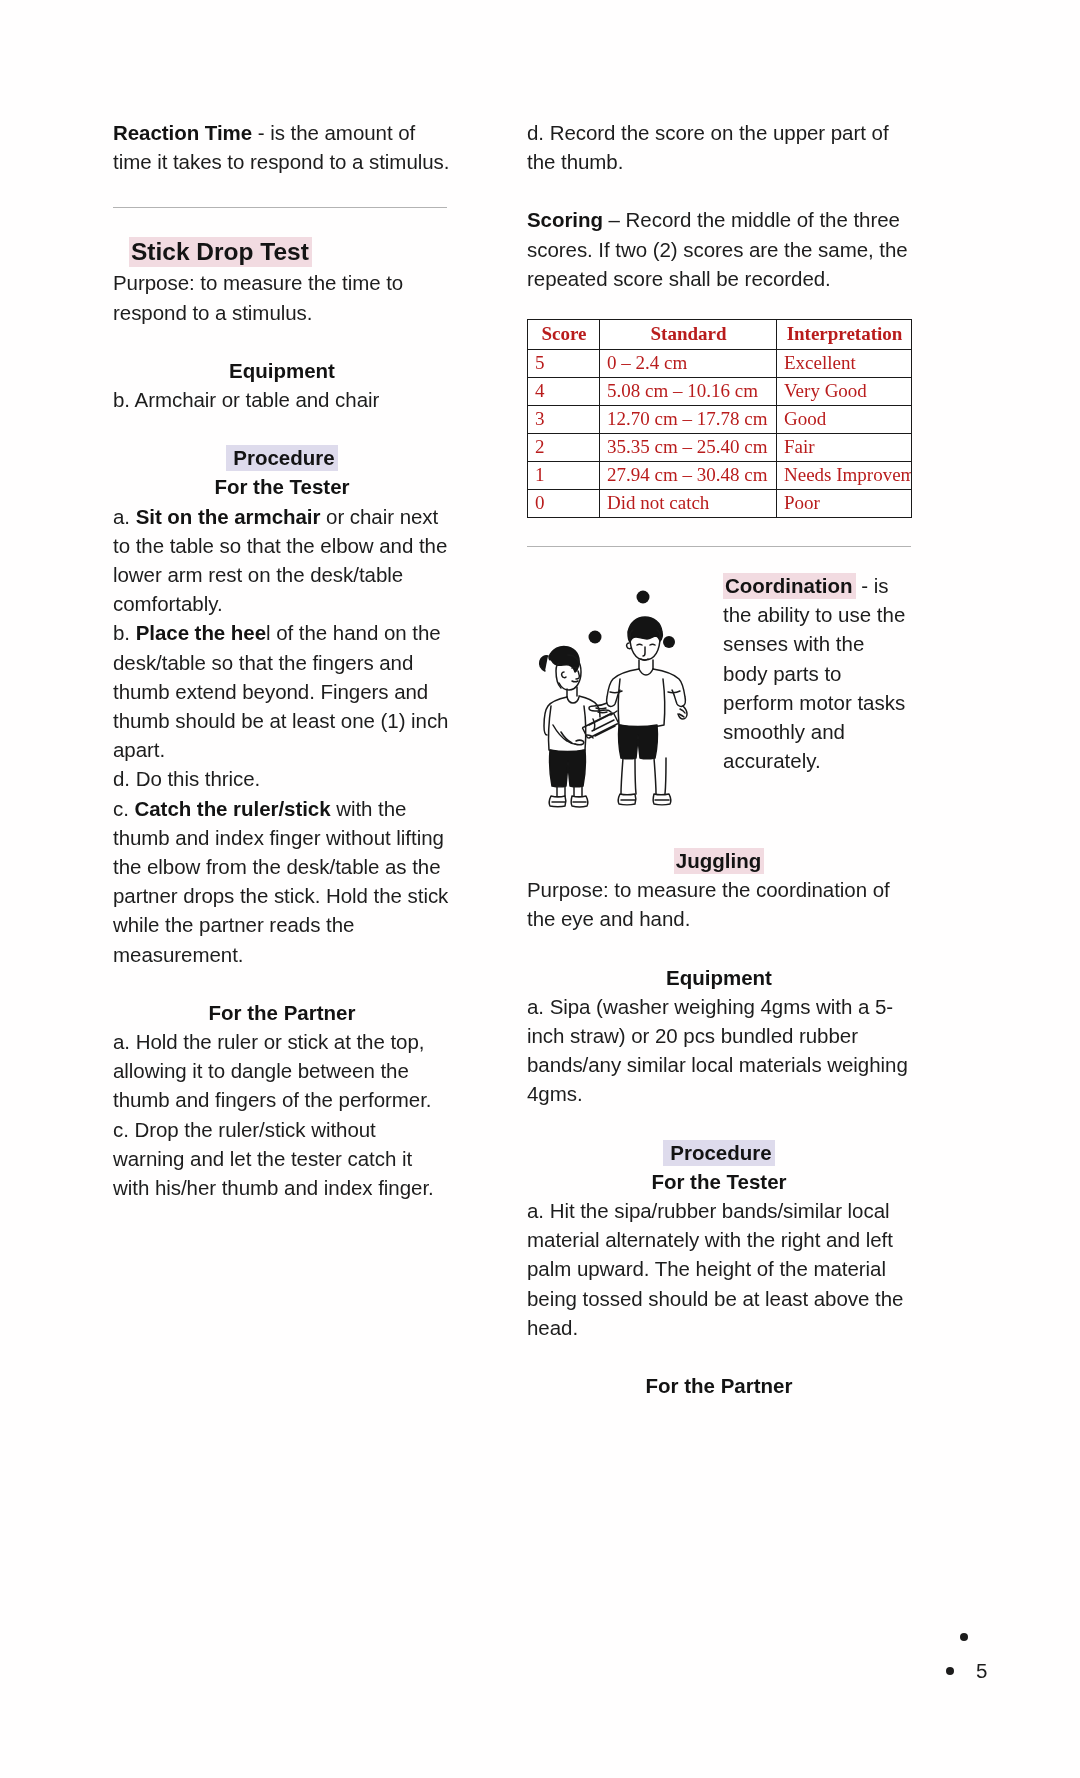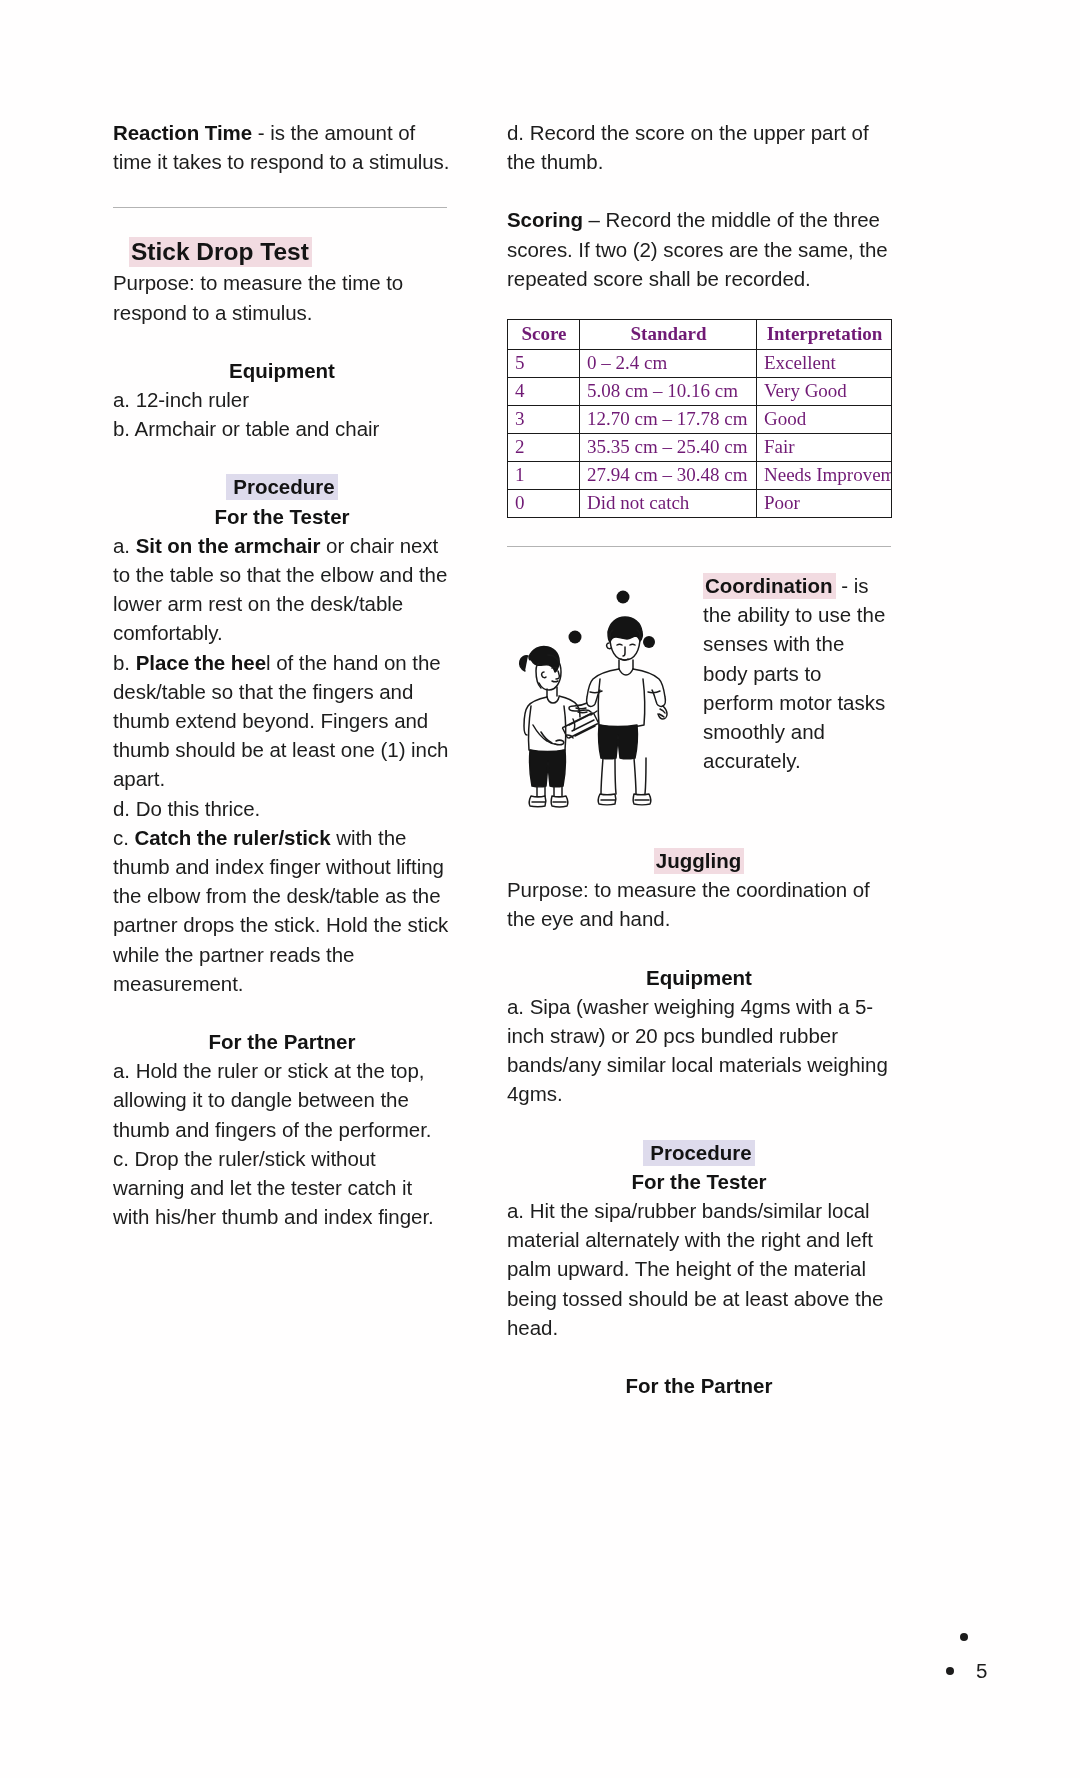--- a/index.html
+++ b/index.html
@@ -36,20 +36,21 @@
   }
 
   .col {
     width: 338px;
     flex: 0 0 338px;
     position: relative;
   }
   .col-right {
     width: 384px;
     flex: 0 0 384px;
+    margin-left: 20px;
   }
 
   p, .line {
     margin: 0;
     font-size: 20.5px;
     line-height: 29.2px;
     letter-spacing: -0.05px;
     color: #1d1d1d;
   }
 
@@ -104,21 +105,21 @@
   .rule-right {
     width: 384px;
     margin: 28px 0 24px 0;
   }
 
   
   .score-table {
     border-collapse: collapse;
     font-family: "Liberation Serif", serif;
     font-size: 19px;
-    color: #701a75;
+    color: #b91c1c;
     width: 384px;
     table-layout: fixed;
     margin-top: 26px;
     background: #fff;
   }
   .score-table th, .score-table td {
     border: 1.4px solid #1a1a1a;
     padding: 2px 6px 3px 7px;
     line-height: 22px;
     font-weight: 400;
@@ -198,21 +199,20 @@
 
       <div class="rule"></div>
 
       <h2 class="h-section"><span class="hl-pink">Stick Drop Test</span></h2>
 
       <p class="para">Purpose: to measure the time to respond to a stimulus.</p>
 
       <div class="gap-lg"></div>
 
       <h3 class="h-sub">Equipment</h3>
-      <p class="para">a. 12-inch ruler</p>
       <p class="para">b. Armchair or table and chair</p>
 
       <div class="gap-lg"></div>
 
       <h3 class="h-sub"><span class="hl-lav">Procedure</span></h3>
       <h3 class="h-sub">For the Tester</h3>
 
       <p class="para"><span>a. </span><strong class="b">Sit on the armchair</strong><span> or chair next to the table so that the elbow and the lower arm rest on the desk/table comfortably.</span></p>
 
       <p class="para"><span>b. </span><strong class="b">Place the hee</strong><span>l of the hand on the desk/table so that the fingers and thumb extend beyond. Fingers and thumb should be at least one (1) inch apart.</span></p>

